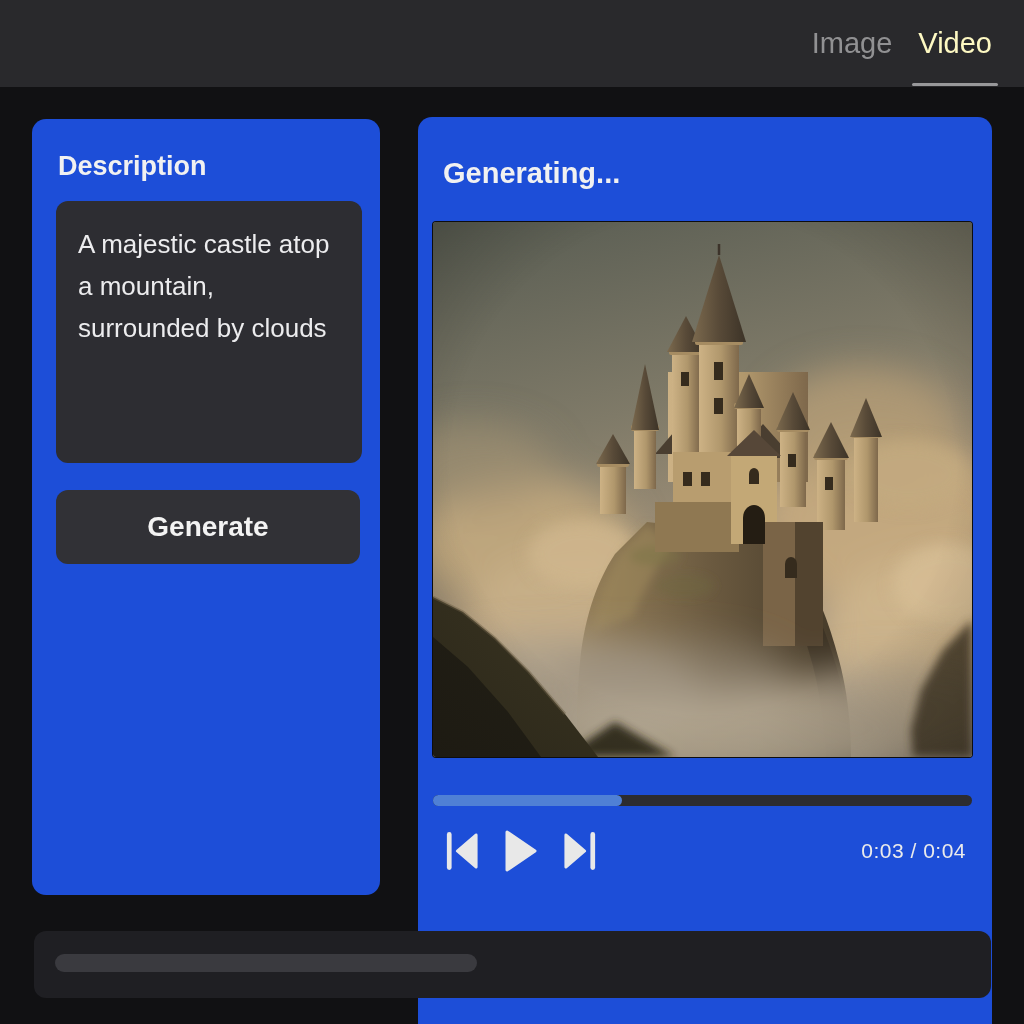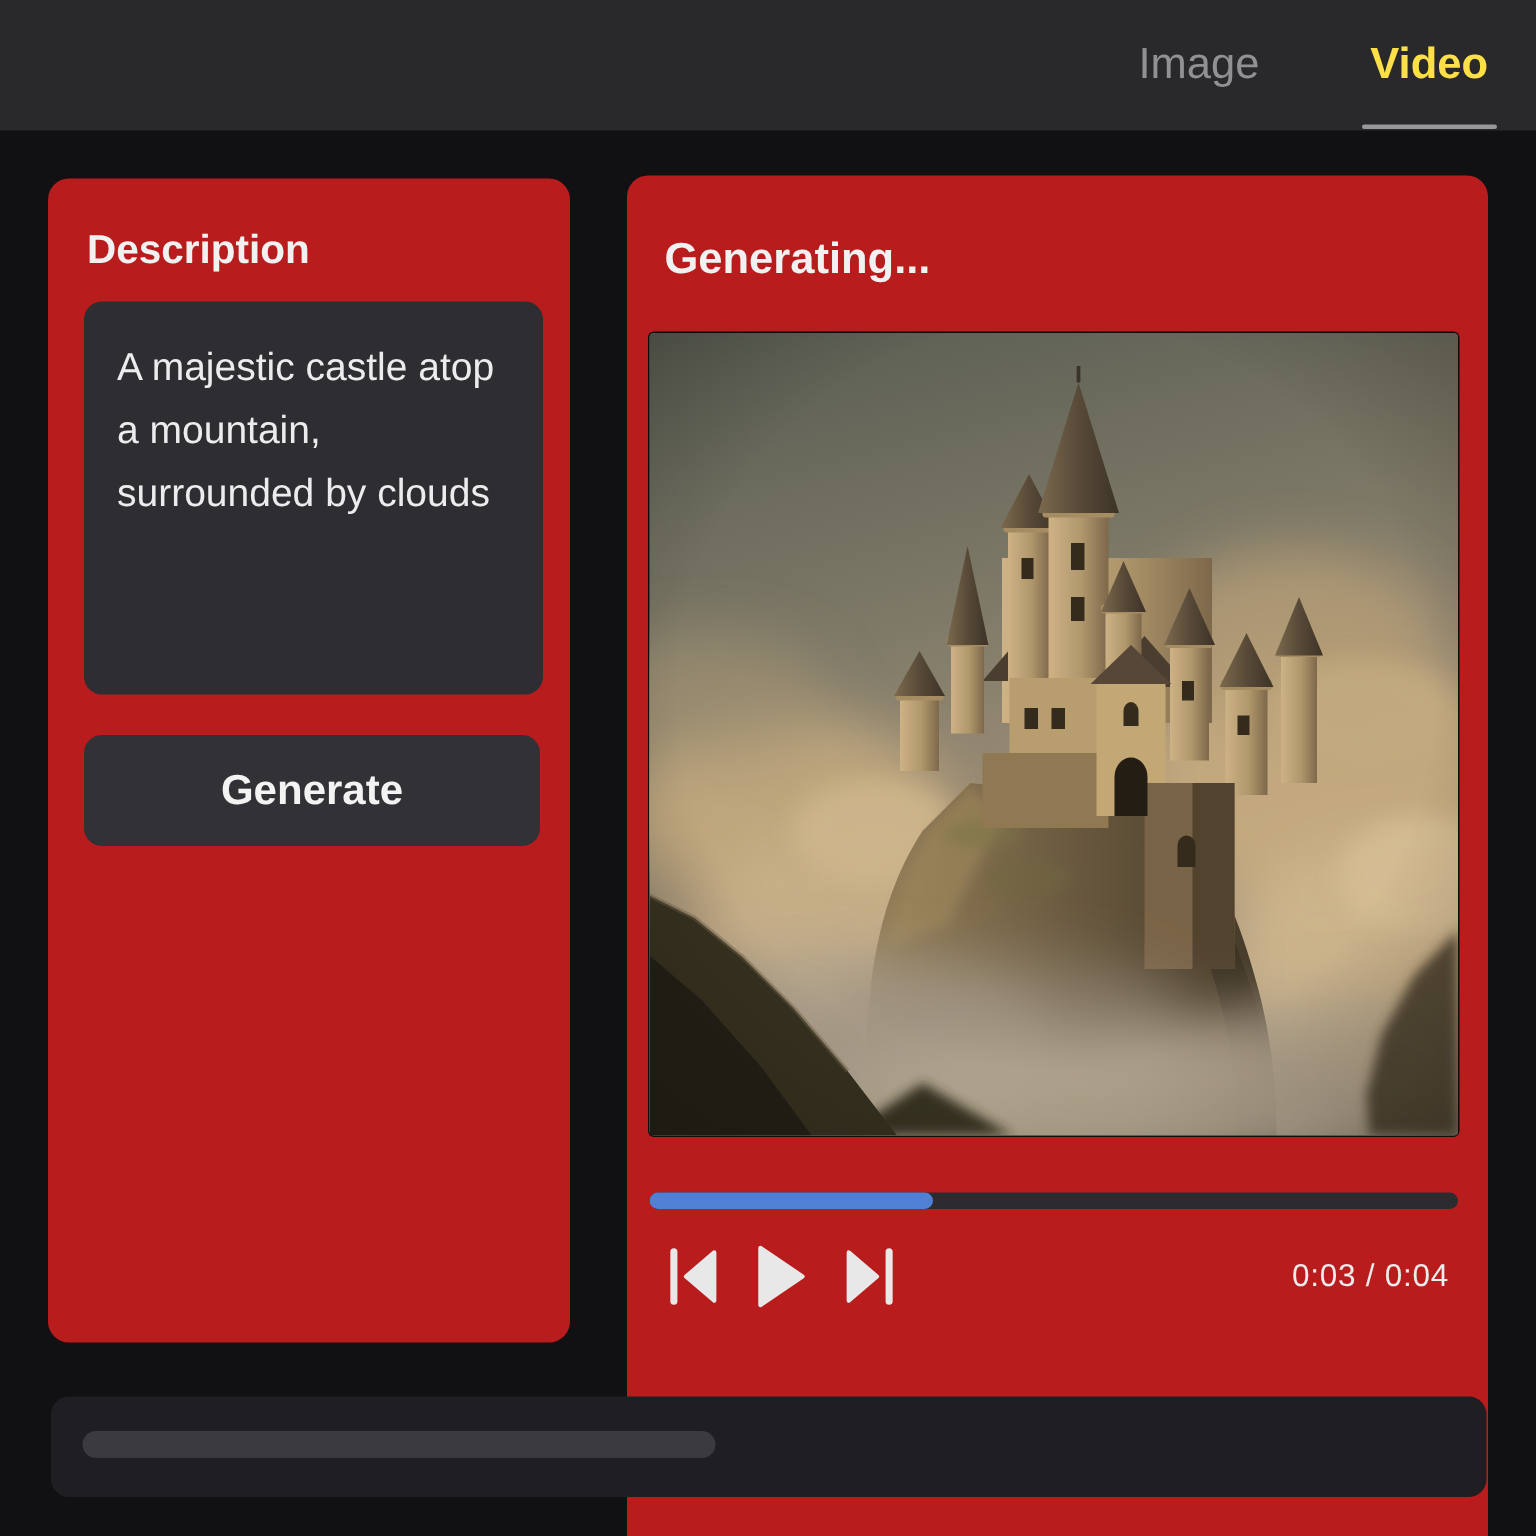--- a/index.html
+++ b/index.html
@@ -3,25 +3,25 @@
 <meta charset="utf-8">
 <style>
   html,body{margin:0;padding:0;background:#111113;}
   *{box-sizing:border-box;font-family:"Liberation Sans", sans-serif;}
   #app{position:relative;width:1024px;height:1024px;background:#111113;overflow:hidden;}
 
   
   .topbar{position:absolute;left:0;top:0;width:1024px;height:87px;background:#29292c;}
   .tabs{position:absolute;right:32px;top:0;height:100%;display:flex;align-items:center;gap:26px;}
   .tab{position:relative;height:100%;display:flex;align-items:center;font-size:29px;color:#919193;cursor:pointer;}
-  .tab.active{color:#fde047;font-weight:700;margin-left:48px;}
+  .tab.active{color:#fef9c3;font-weight:400;}
   .tab.active::after{content:"";position:absolute;left:-6px;right:-6px;bottom:1px;height:3px;background:#98989a;border-radius:2px;}
 
   
-  .panel{position:absolute;background:#b91c1c;border-radius:14px;}
+  .panel{position:absolute;background:#1d4ed8;border-radius:14px;}
   .panel.left{left:32px;top:119px;width:348px;height:776px;}
   .panel.right{left:418px;top:117px;width:574px;height:932px;}
 
   .panel h2{margin:0;font-size:27px;font-weight:700;color:#f1f1f1;}
   .desc-label{position:absolute;left:26px;top:32px;}
   .gen-heading{position:absolute;left:25px;top:40px;font-size:29px !important;}
 
   .prompt{position:absolute;left:24px;top:82px;width:306px;height:262px;background:#2d2d32;
           border:none;border-radius:12px;resize:none;outline:none;
           padding:22px 22px;font-size:26px;line-height:42px;color:#ececee;}

